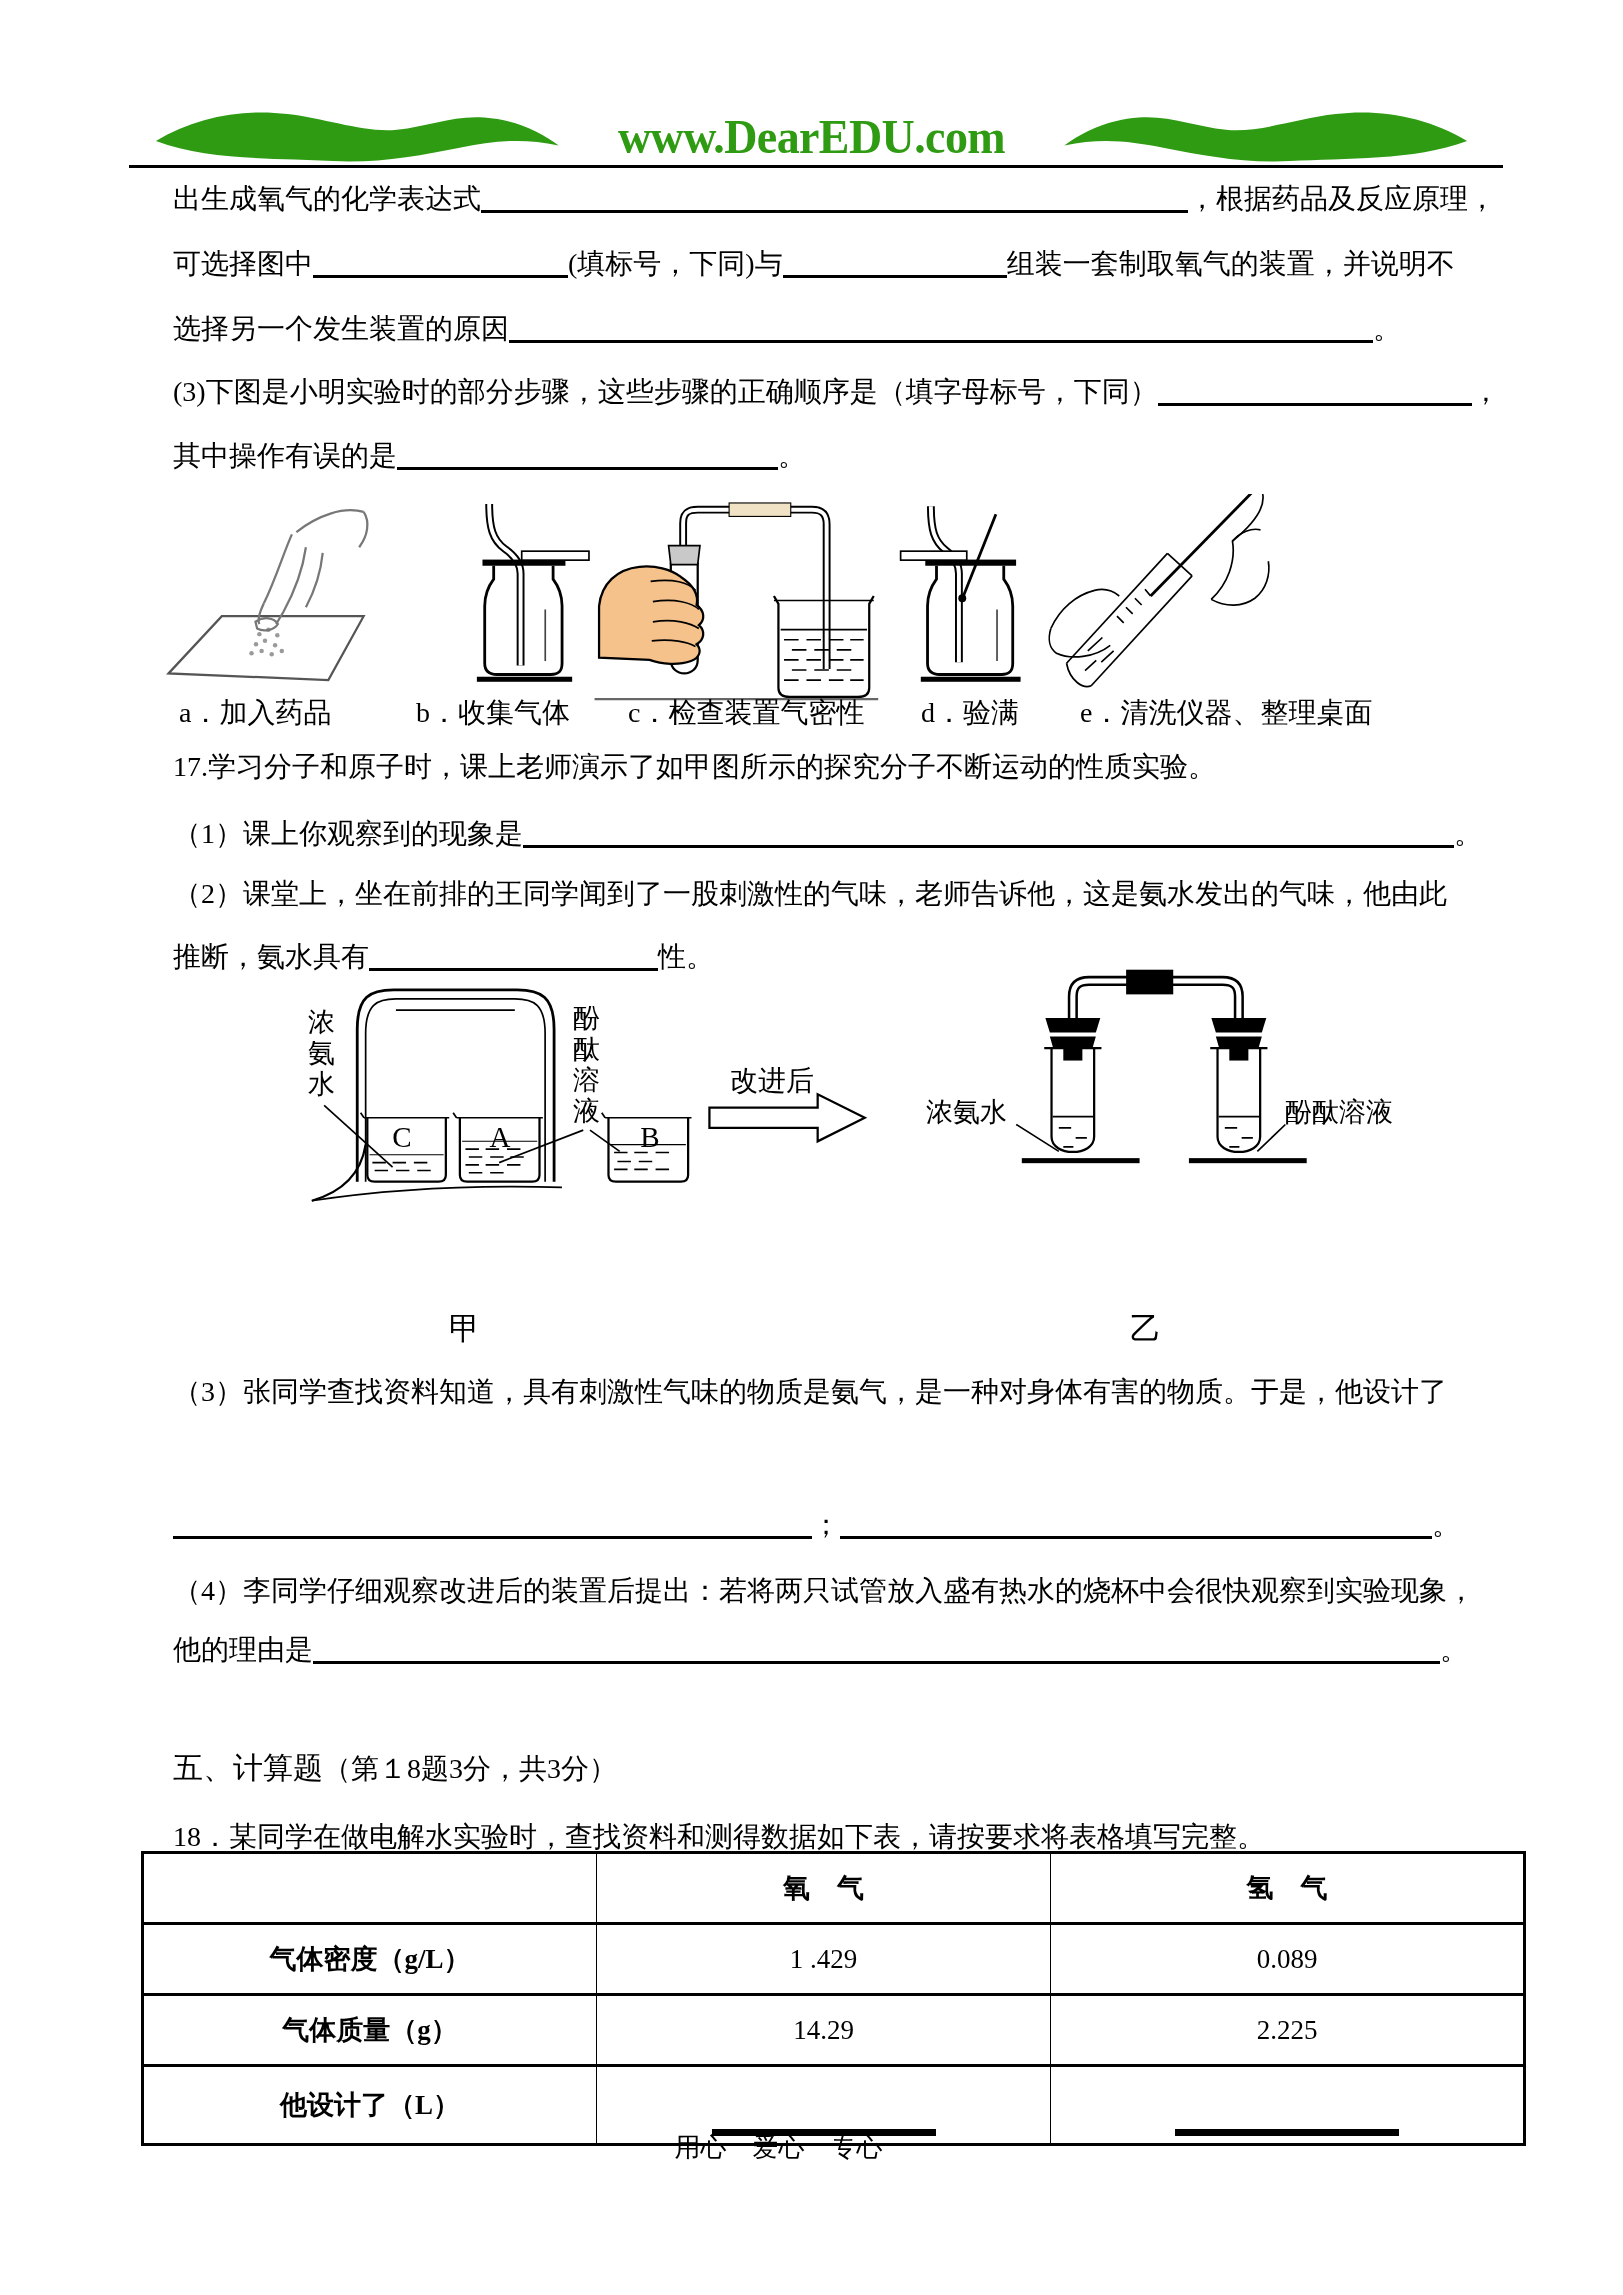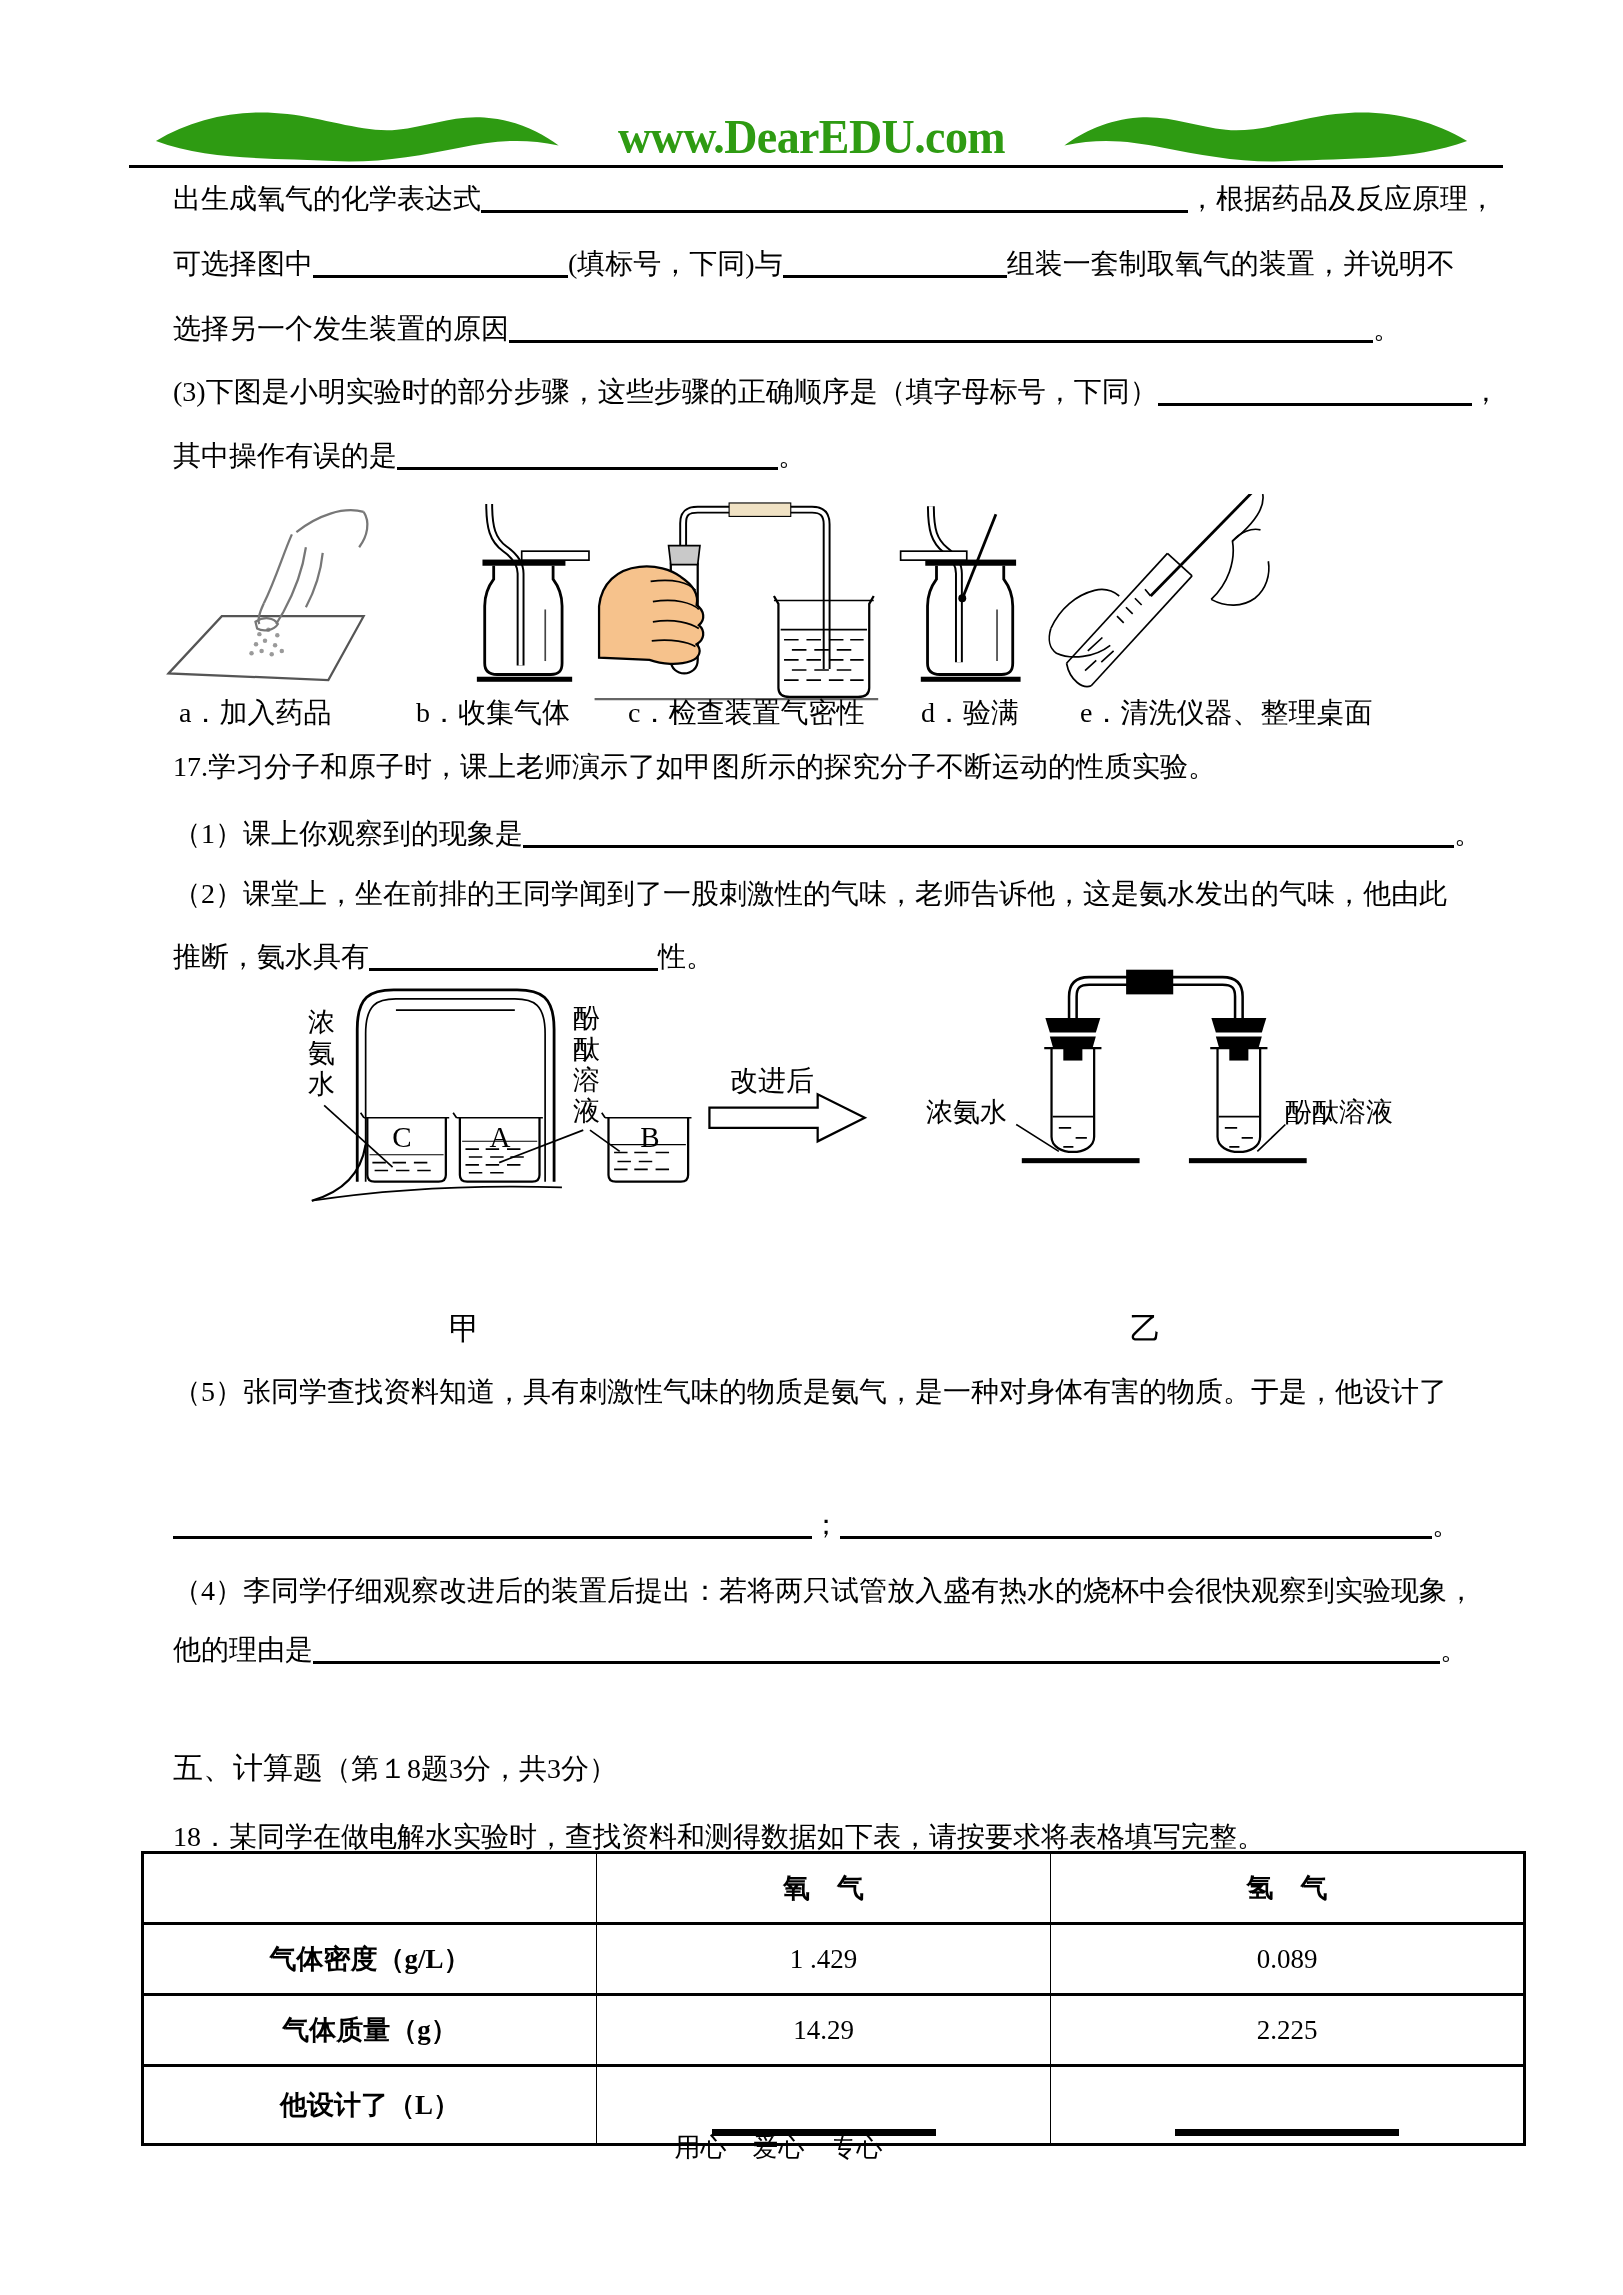--- a/index.html
+++ b/index.html
@@ -227,21 +227,21 @@
   <div class="bklet" style="left:385px;top:1121px">C</div>
   <div class="bklet" style="left:483px;top:1121px">A</div>
   <div class="bklet" style="left:633px;top:1121px">B</div>
   <div class="abs b" style="left:730px;top:1062px;font-size:28px">改进后</div>
   <div class="abs" style="left:926px;top:1094px;font-size:27px">浓氨水</div>
   <div class="abs" style="left:1285px;top:1094px;font-size:27px">酚酞溶液</div>
   <div class="abs" style="left:449px;top:1308px;font-size:31px">甲</div>
   <div class="abs" style="left:1130px;top:1308px;font-size:31px">乙</div>
 
   <div class="line" style="top:1375px">
-    <span>（5）张同学查找资料知道，具有刺激性气味的物质是氨气，是一种对身体有害的物质。于是，他设计了</span>
+    <span>（3）张同学查找资料知道，具有刺激性气味的物质是氨气，是一种对身体有害的物质。于是，他设计了</span>
   </div>
   <div class="line" style="top:1508px">
     <span class="u" style="width:639px"></span><span>；</span><span class="u" style="width:592px"></span><span>。</span>
   </div>
   <div class="line" style="top:1574px">
     <span>（4）李同学仔细观察改进后的装置后提出：若将两只试管放入盛有</span><span class="b">热水</span><span>的烧杯中会很快观察到实验现象，</span>
   </div>
   <div class="line" style="top:1633px">
     <span>他的理由是</span><span class="u" style="width:1127px"></span><span>。</span>
   </div>

